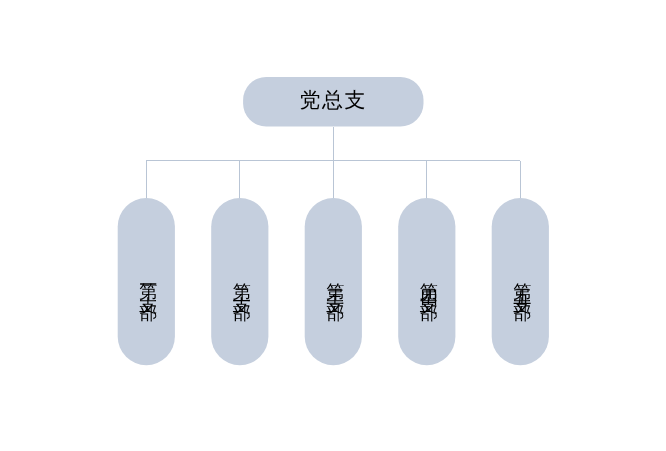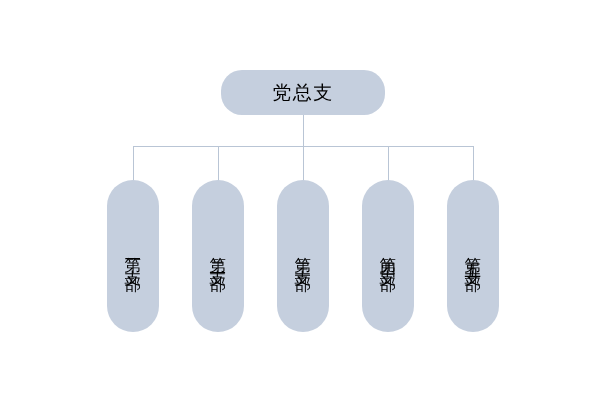--- a/index.html
+++ b/index.html
@@ -10,20 +10,21 @@
   }
   body {
     font-family: "Liberation Sans", "DejaVu Sans", sans-serif;
   }
   #chart-canvas {
     position: relative;
     width: 605px;
     height: 410px;
     background: #ffffff;
     overflow: hidden;
+    font-family: Liberation Mono, monospace;
   }
   #connector-layer {
     position: absolute;
     left: 0;
     top: 0;
     width: 605px;
     height: 410px;
     pointer-events: none;
   }
   .node {

